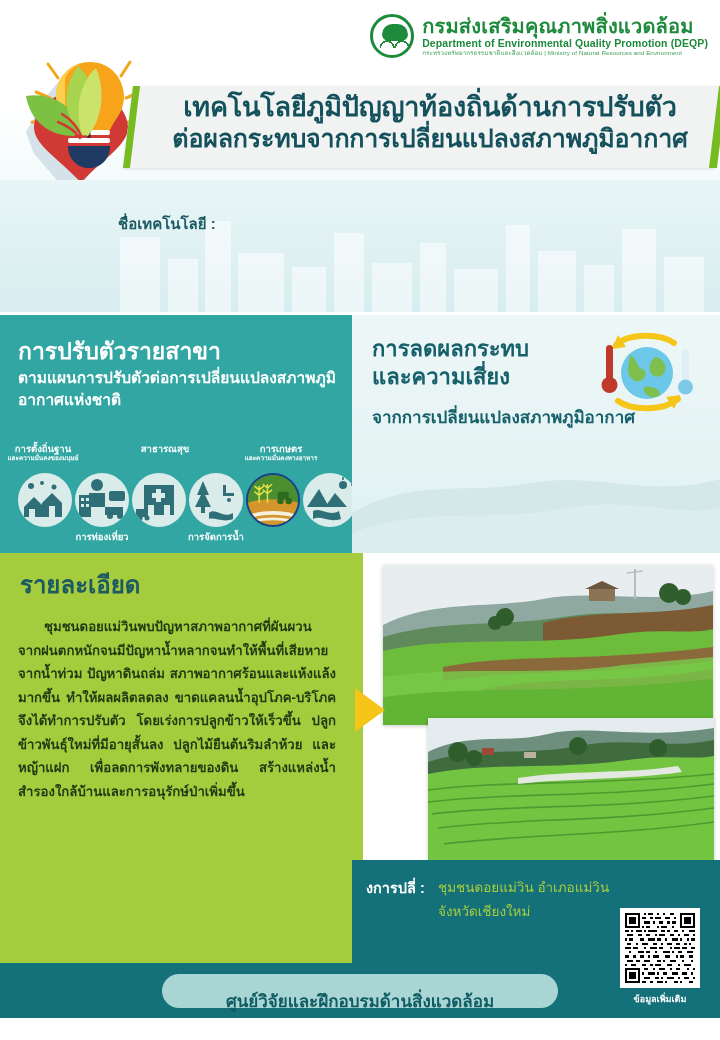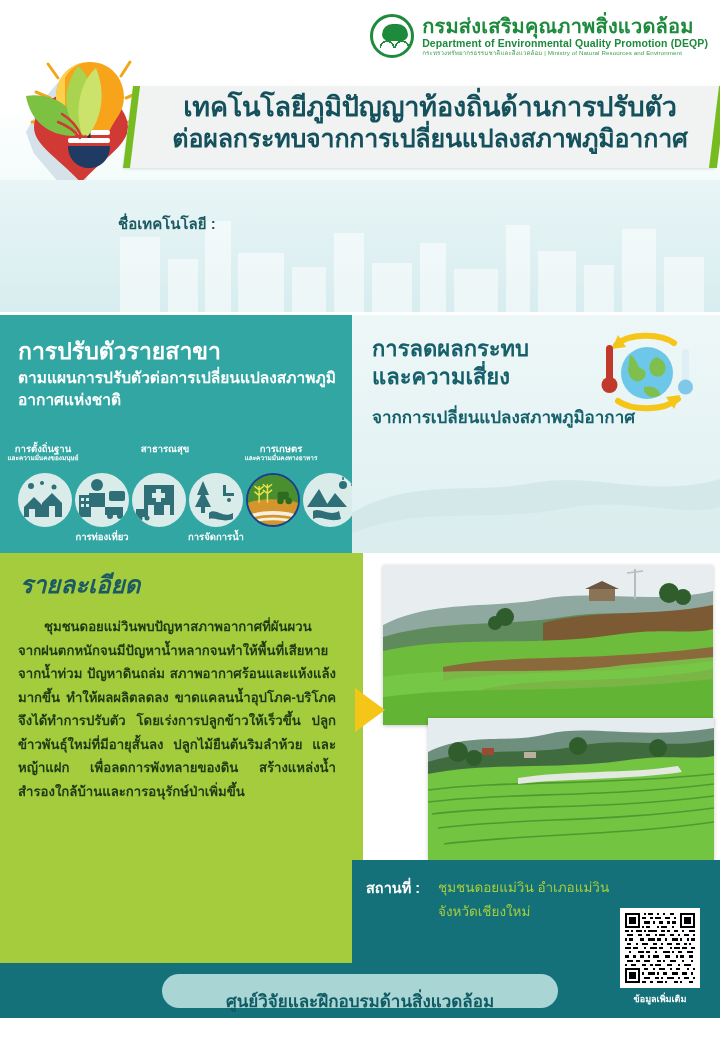--- a/index.html
+++ b/index.html
@@ -151,21 +151,21 @@
     font-size: 15px; font-weight: bold; color: #15606b; line-height: 1.7;
   }
 
   
   .detail-panel {
     position: absolute; left: 0; top: 553px; width: 352px; height: 410px;
     background: #a5cc3c;
   }
   .detail-title {
     position: absolute; left: 20px; top: 12px;
-    font-size: 24px; font-weight: bold; color: #1c5a63; font-style: italic;
+    font-size: 24px; font-weight: bold; color: #1c5a63;
   }
   .detail-body {
     position: absolute; left: 18px; top: 62px; width: 318px;
     font-size: 13.2px; font-weight: bold; color: #1d3a14; line-height: 1.78;
     text-align: justify; text-indent: 26px;
   }
 
   
   .photo {
     position: absolute; overflow: hidden; background: #9ec36b;
@@ -499,21 +499,21 @@
           <circle cx="46" cy="40" r="8"></circle>
           <circle cx="150" cy="28" r="9"></circle>
           <circle cx="230" cy="30" r="9"></circle>
         </g>
       <rect x="54" y="30" width="12" height="7" fill="#9c4a36"></rect>
       <rect x="96" y="34" width="12" height="6" fill="#b9b0a0"></rect>
     </svg>
   </div>
 
   <div class="loc-panel">
-    <div class="loc-label">สถานที่ :</div>
+    <div class="loc-label">งการปลี่ :</div>
     <div class="loc-value">
       <div>ชุมชนดอยแม่วิน อำเภอแม่วิน</div>
       <div>จังหวัดเชียงใหม่</div>
     </div>
   </div>
 
   <div class="footer-band"></div>
   <div class="footer-pill">
     <span>ศูนย์วิจัยและฝึกอบรมด้านสิ่งแวดล้อม</span>
   </div>

